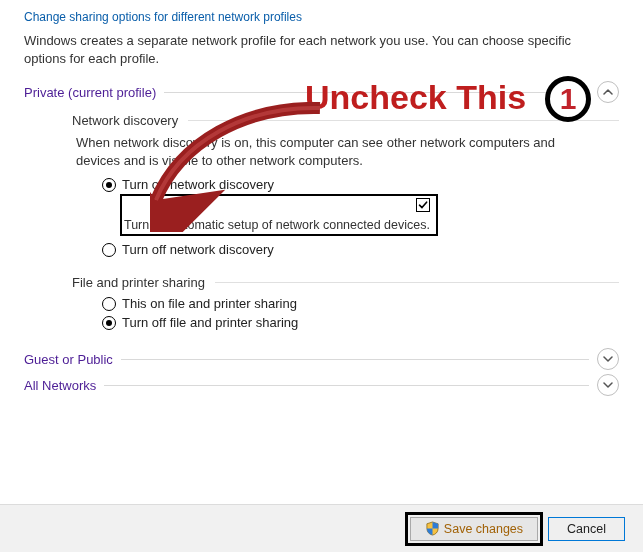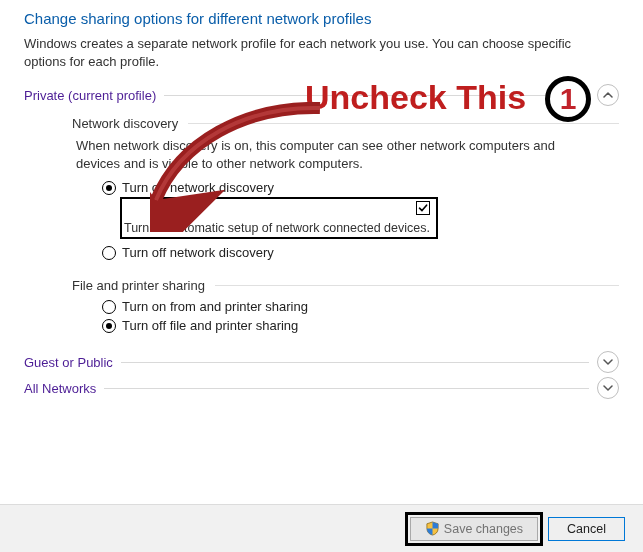--- a/index.html
+++ b/index.html
@@ -9,21 +9,21 @@
       font-size: 12.5px;
       color: #333;
       background: #fff;
       position: relative;
     }
     .content {
       padding: 10px 24px 0 24px;
     }
     .page-title {
       color: #0a5eaa;
-      font-size: 15px;
+      font-size: 12px;
       font-weight: 400;
       margin-bottom: 8px;
     }
     .page-desc {
       color: #333;
       font-size: 13px;
       line-height: 1.35;
       max-width: 590px;
       margin-bottom: 14px;
     }
@@ -119,21 +119,21 @@
       justify-content: flex-end;
       padding-right: 18px;
       gap: 10px;
     }
     .btn {
       font-family: inherit;
       font-size: 12.5px;
       padding: 3px 14px;
       background: #e6e6e6;
       border: 1px solid #a9a9a9;
-      color: #737373;
+      color: #a16207;
       cursor: pointer;
       display:flex; align-items:center; gap:4px;
       height: 24px;
     }
     .btn.primary-outline {
       outline: 3px solid #000;
       outline-offset: 2px;
     }
     .btn.cancel { color:#222; background:#efefef; border:1px solid #0078d7; padding:3px 18px;}
     .shield { width:15px; height:15px; }
@@ -220,21 +220,21 @@
 
   
   <div class="subsection" style="margin-top:16px;">
     <span class="label">File and printer sharing</span>
     <span class="line"></span>
   </div>
 
   <div class="radio-group">
     <div class="radio-row">
       <span class="radio"></span>
-      <span>Turn on from and printer sharing</span>
+      <span>This on file and printer sharing</span>
     </div>
     <div class="radio-row">
       <span class="radio checked"></span>
       <span>Turn off file and printer sharing</span>
     </div>
   </div>
 
   
   <div class="section-header" style="margin-top:16px;">
     <span>Guest or Public</span>

